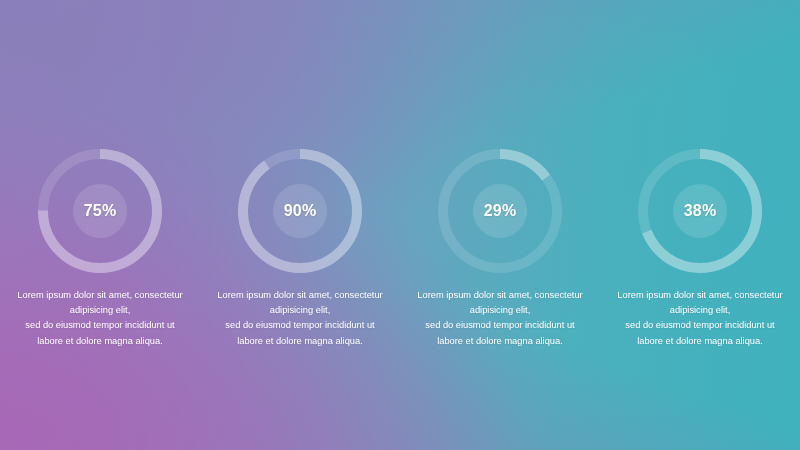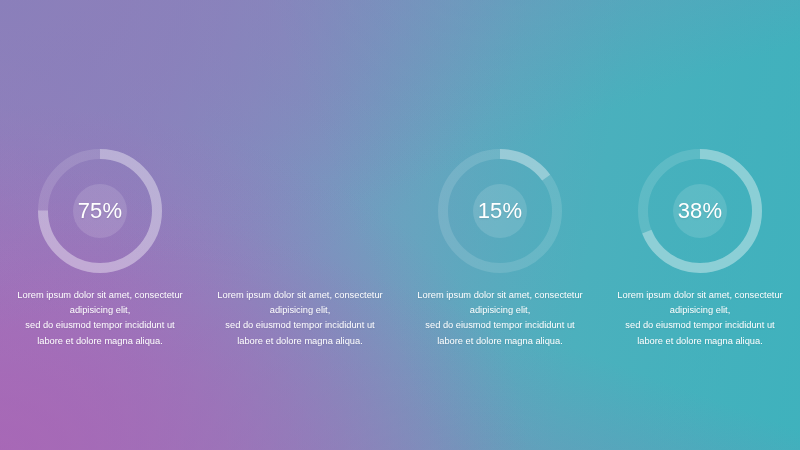--- a/index.html
+++ b/index.html
@@ -76,22 +76,22 @@
   .ring-hub {
     fill: rgba(255,255,255,0.13);
   }
   .pct {
     position: absolute;
     inset: 0;
     display: flex;
     align-items: center;
     justify-content: center;
     color: #ffffff;
-    font-size: 22px;
-    font-weight: 400;
+    font-size: 16px;
+    font-weight: 700;
     letter-spacing: 0.2px;
     text-shadow: 0 1px 2px rgba(0,0,0,0.10);
     pointer-events: none;
   }
 
   .caption {
     position: absolute;
     top: 288px;
     left: 50%;
     transform: translateX(-50%);
@@ -122,34 +122,42 @@
         </svg>
         <div class="pct">75%</div>
       </div>
       <div class="caption">Lorem ipsum dolor sit amet, consectetur
 adipisicing elit,
 sed do eiusmod tempor incididunt ut
 labore et dolore magna aliqua.</div>
     </div>
 
     <div class="card">
+      <div class="ring-wrap">
+        <svg class="ring-svg" viewBox="0 0 126 126">
+          <circle class="ring-track" cx="63" cy="63" r="57"></circle>
+          <circle class="ring-value" cx="63" cy="63" r="57" transform="rotate(-90 63 63)" stroke-dasharray="322.32740625831275 35.814156250923645" stroke-dashoffset="0"></circle>
+          <circle class="ring-hub" cx="63" cy="63" r="27"></circle>
+        </svg>
+        <div class="pct">90%</div>
+      </div>
       <div class="caption">Lorem ipsum dolor sit amet, consectetur
 adipisicing elit,
 sed do eiusmod tempor incididunt ut
 labore et dolore magna aliqua.</div>
     </div>
 
     <div class="card">
       <div class="ring-wrap">
         <svg class="ring-svg" viewBox="0 0 126 126">
           <circle class="ring-track" cx="63" cy="63" r="57"></circle>
           <circle class="ring-value" cx="63" cy="63" r="57" transform="rotate(-90 63 63)" stroke-dasharray="53.72123437638546 304.42032813285095" stroke-dashoffset="0"></circle>
           <circle class="ring-hub" cx="63" cy="63" r="27"></circle>
         </svg>
-        <div class="pct">15%</div>
+        <div class="pct">29%</div>
       </div>
       <div class="caption">Lorem ipsum dolor sit amet, consectetur
 adipisicing elit,
 sed do eiusmod tempor incididunt ut
 labore et dolore magna aliqua.</div>
     </div>
 
     <div class="card">
       <div class="ring-wrap">
         <svg class="ring-svg" viewBox="0 0 126 126">

